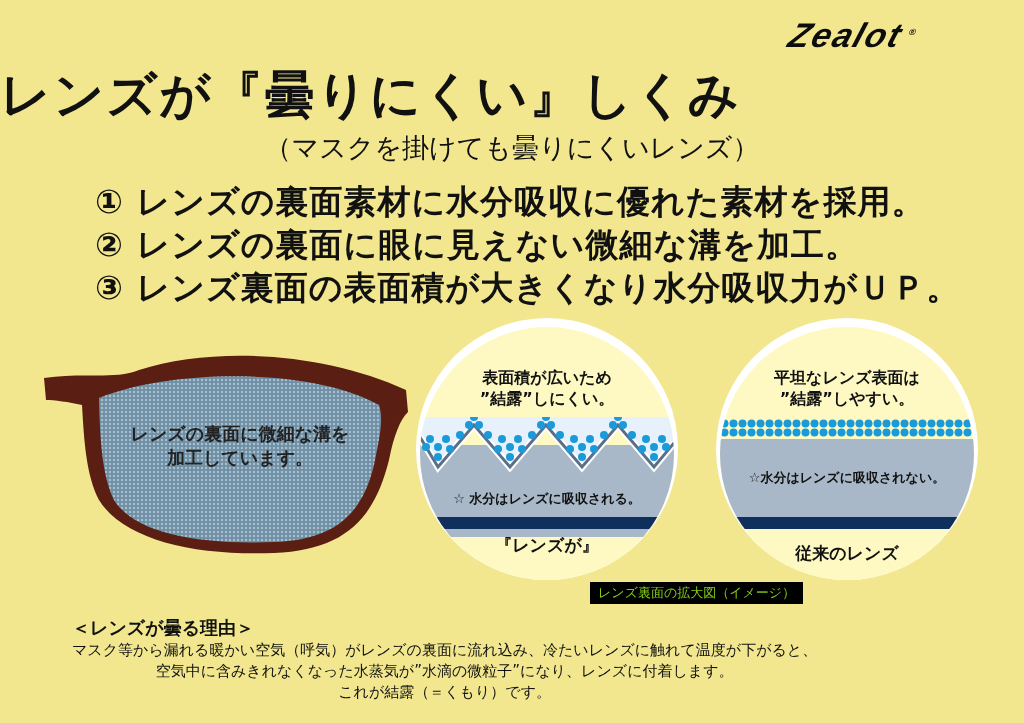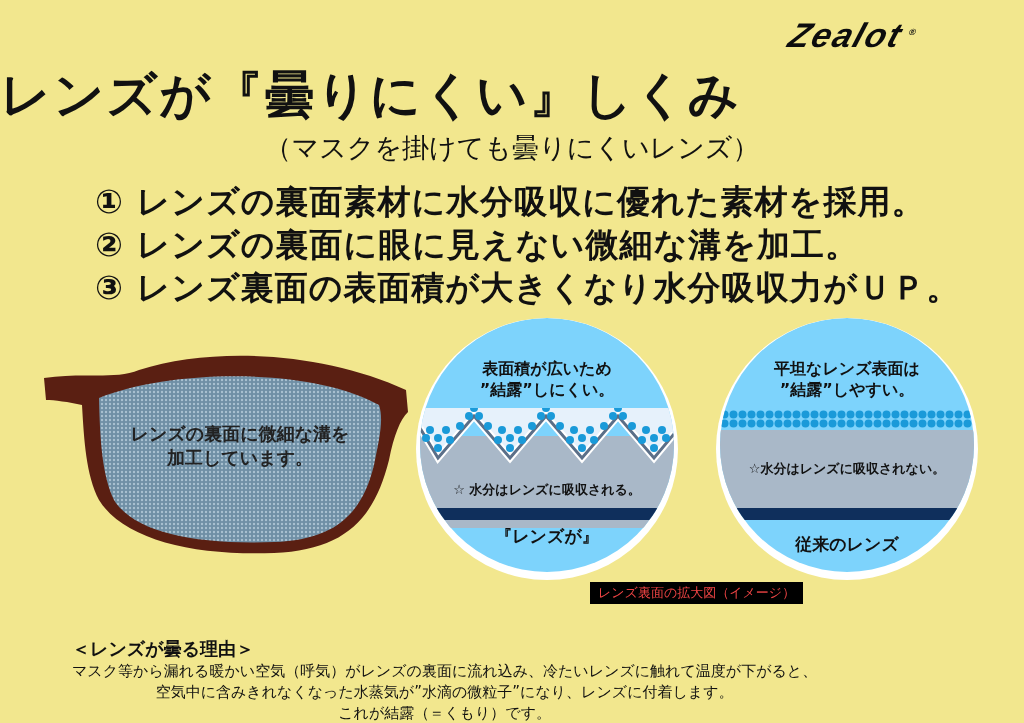--- a/index.html
+++ b/index.html
@@ -6,26 +6,26 @@
   body{width:1024px;height:723px;background:#f2e78e;position:relative;overflow:hidden;font-family:"DejaVu Sans",sans-serif;color:#111;}
   .logo{position:absolute;left:790px;top:16px;font-family:"Liberation Sans",sans-serif;font-weight:bold;font-style:italic;font-size:34px;letter-spacing:2px;transform:skewX(-18deg);color:#0d0d0d;}
   .logo sup{font-size:9px;font-style:normal;margin-left:6px;}
   .title{position:absolute;left:0;width:1024px;top:62px;text-align:left;font-size:50px;font-weight:bold;letter-spacing:2px;}
   .subtitle{position:absolute;left:0;width:1024px;top:130px;text-align:center;font-size:27px;font-weight:normal;}
   .points{position:absolute;left:95px;top:180px;}
   .point{font-size:33px;font-weight:bold;line-height:43px;white-space:nowrap;letter-spacing:1px;}
   .glasses{position:absolute;left:44px;top:350px;width:370px;height:205px;}
   .lens-text{position:absolute;left:100px;top:422px;width:280px;text-align:center;font-size:18px;font-weight:bold;line-height:24px;color:#222;}
   .circle{position:absolute;width:262px;height:262px;border-radius:50%;background:#fff;overflow:hidden;}
-  .circle .inner{position:absolute;left:4px;top:0;width:254px;height:254px;border-radius:50%;overflow:hidden;background:#7dd3fc;}
+  .circle .inner{position:absolute;left:4px;top:9px;width:254px;height:254px;border-radius:50%;overflow:hidden;background:#fef9c3;}
   .c-head{position:absolute;left:0;width:100%;text-align:center;font-size:16px;font-weight:bold;line-height:21px;}
   .c-note{position:absolute;left:0;width:100%;text-align:center;font-size:13px;font-weight:bold;}
   .c-foot{position:absolute;left:0;width:100%;text-align:center;font-size:17px;font-weight:bold;line-height:21px;}
-  .caption{position:absolute;left:590px;top:582px;background:#000;color:#ef4444;font-size:13px;padding:2px 8px;}
-  .reason{position:absolute;left:72px;top:637px;}
+  .caption{position:absolute;left:590px;top:582px;background:#000;color:#84cc16;font-size:13px;padding:2px 8px;}
+  .reason{position:absolute;left:72px;top:616px;}
   .reason-title{font-size:18px;font-weight:bold;line-height:24px;}
   .reason-line{font-size:15px;font-weight:normal;line-height:21px;white-space:nowrap;text-align:center;}
 </style>
 </head>
 <body>
 
 <div class="logo"><span>Zealot</span><sup>®</sup></div>
 
 <div class="title">レンズが『曇りにくい』しくみ</div>
 <div class="subtitle">（マスクを掛けても曇りにくいレンズ）</div>

